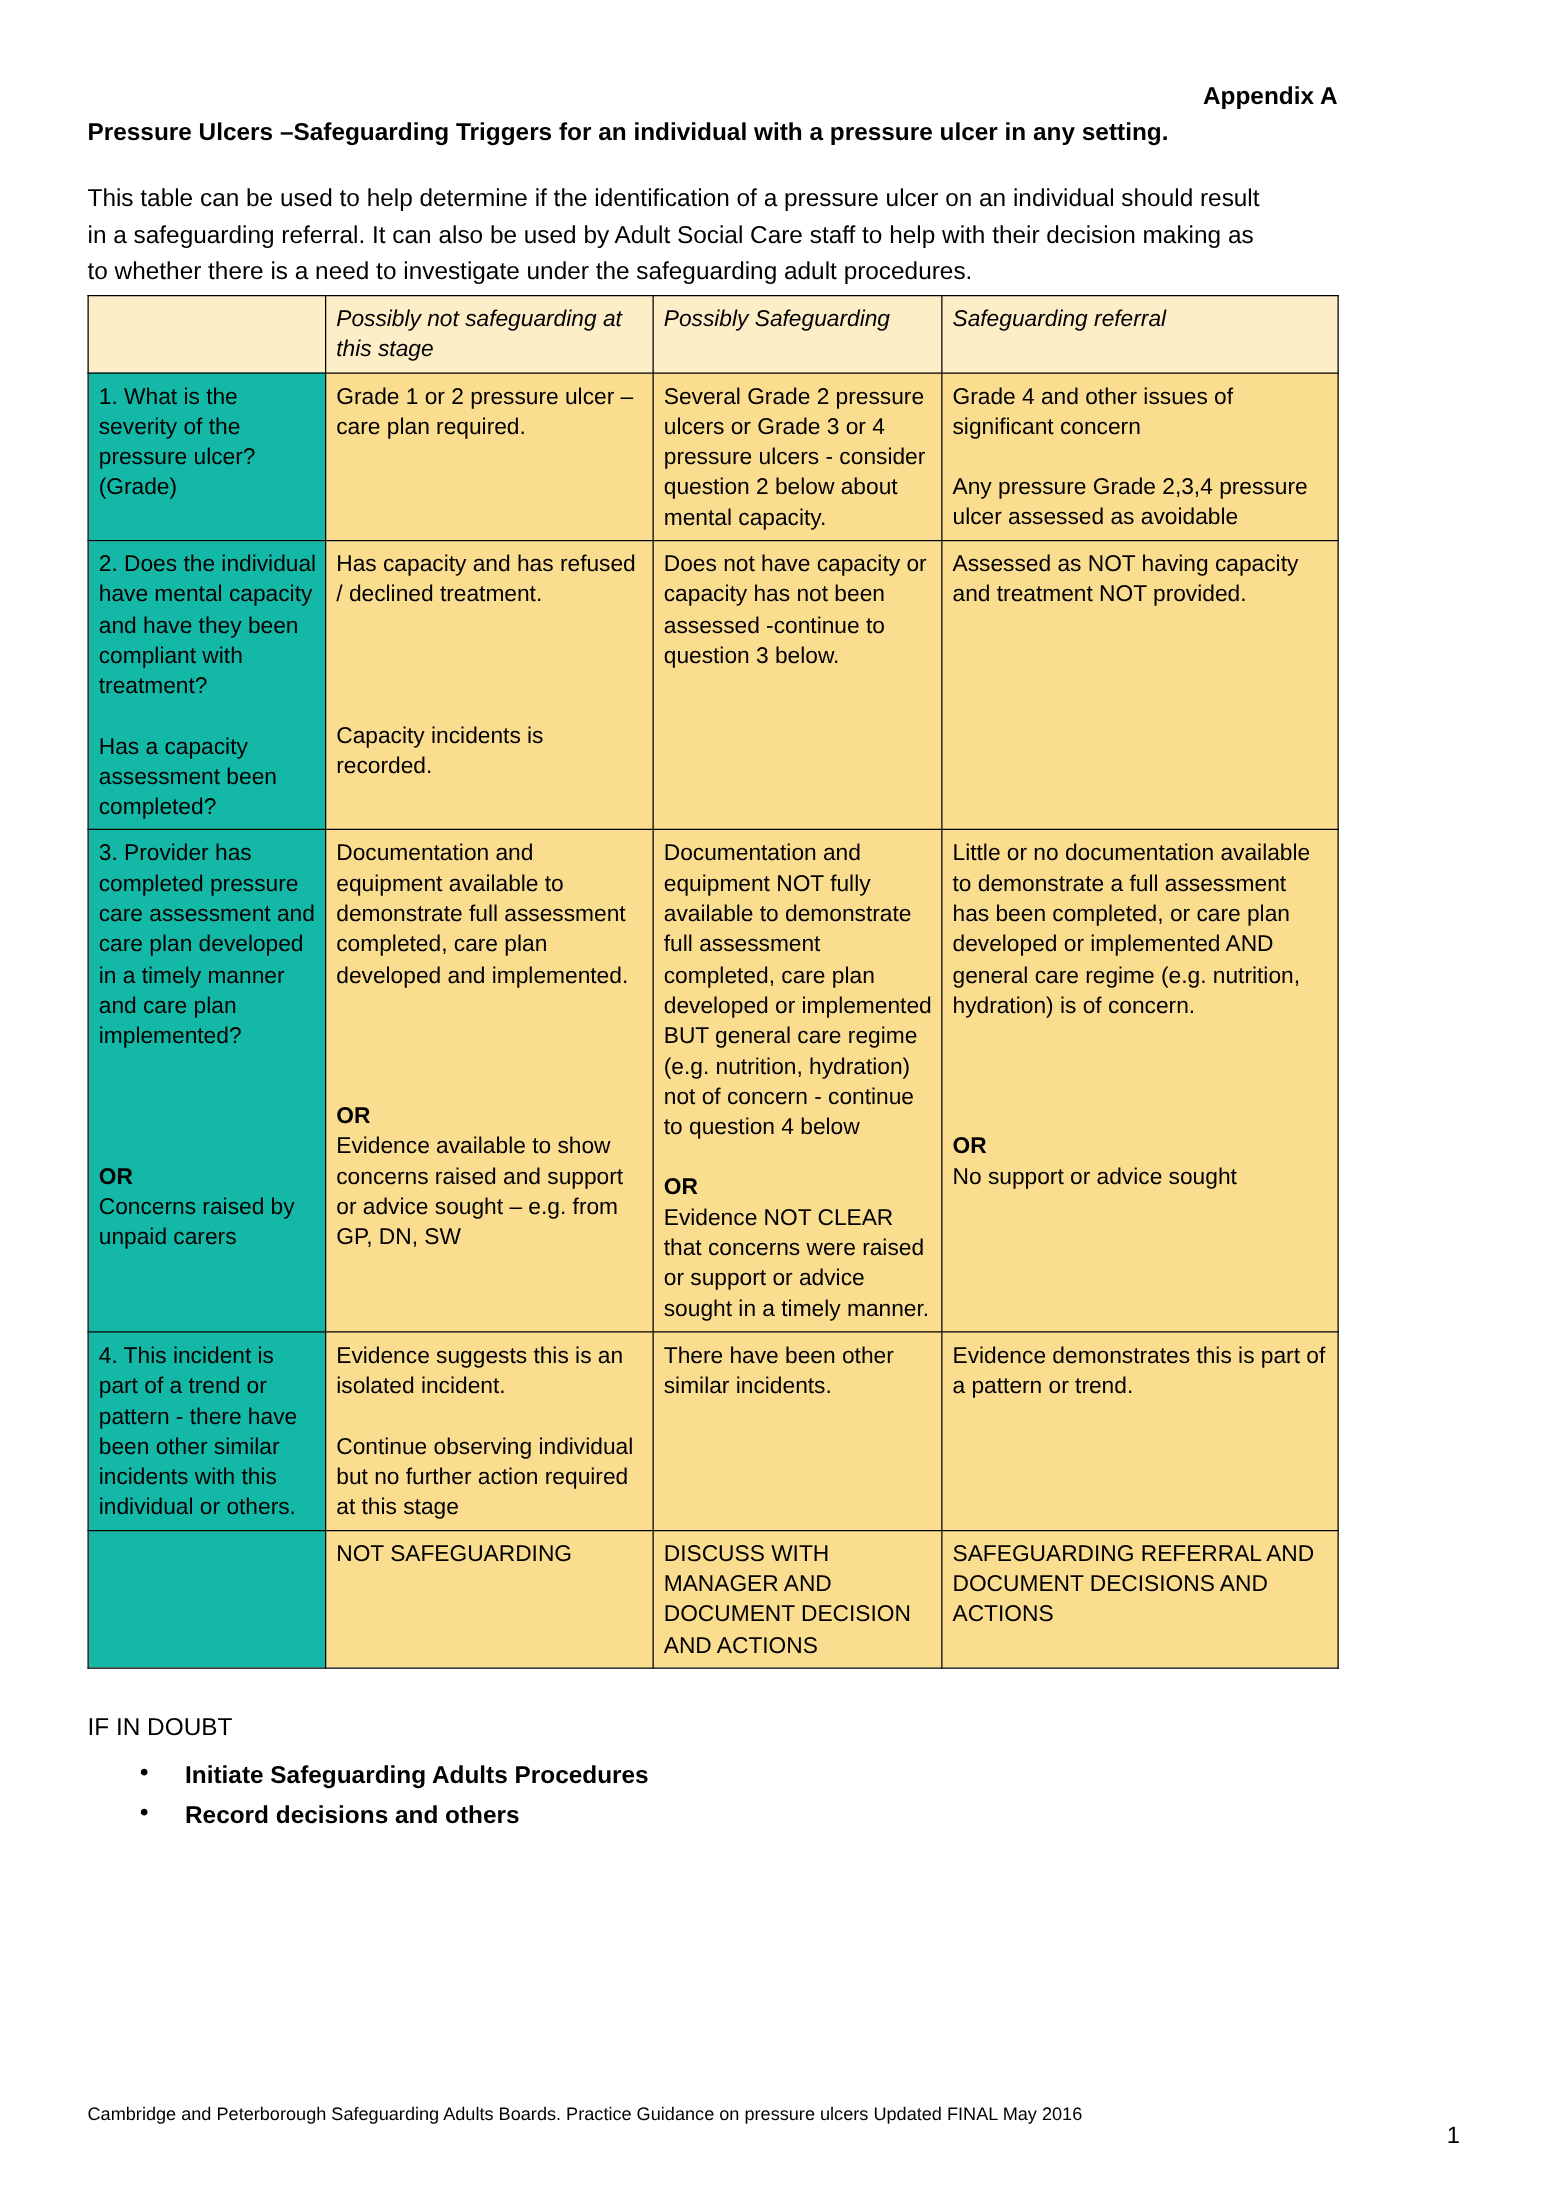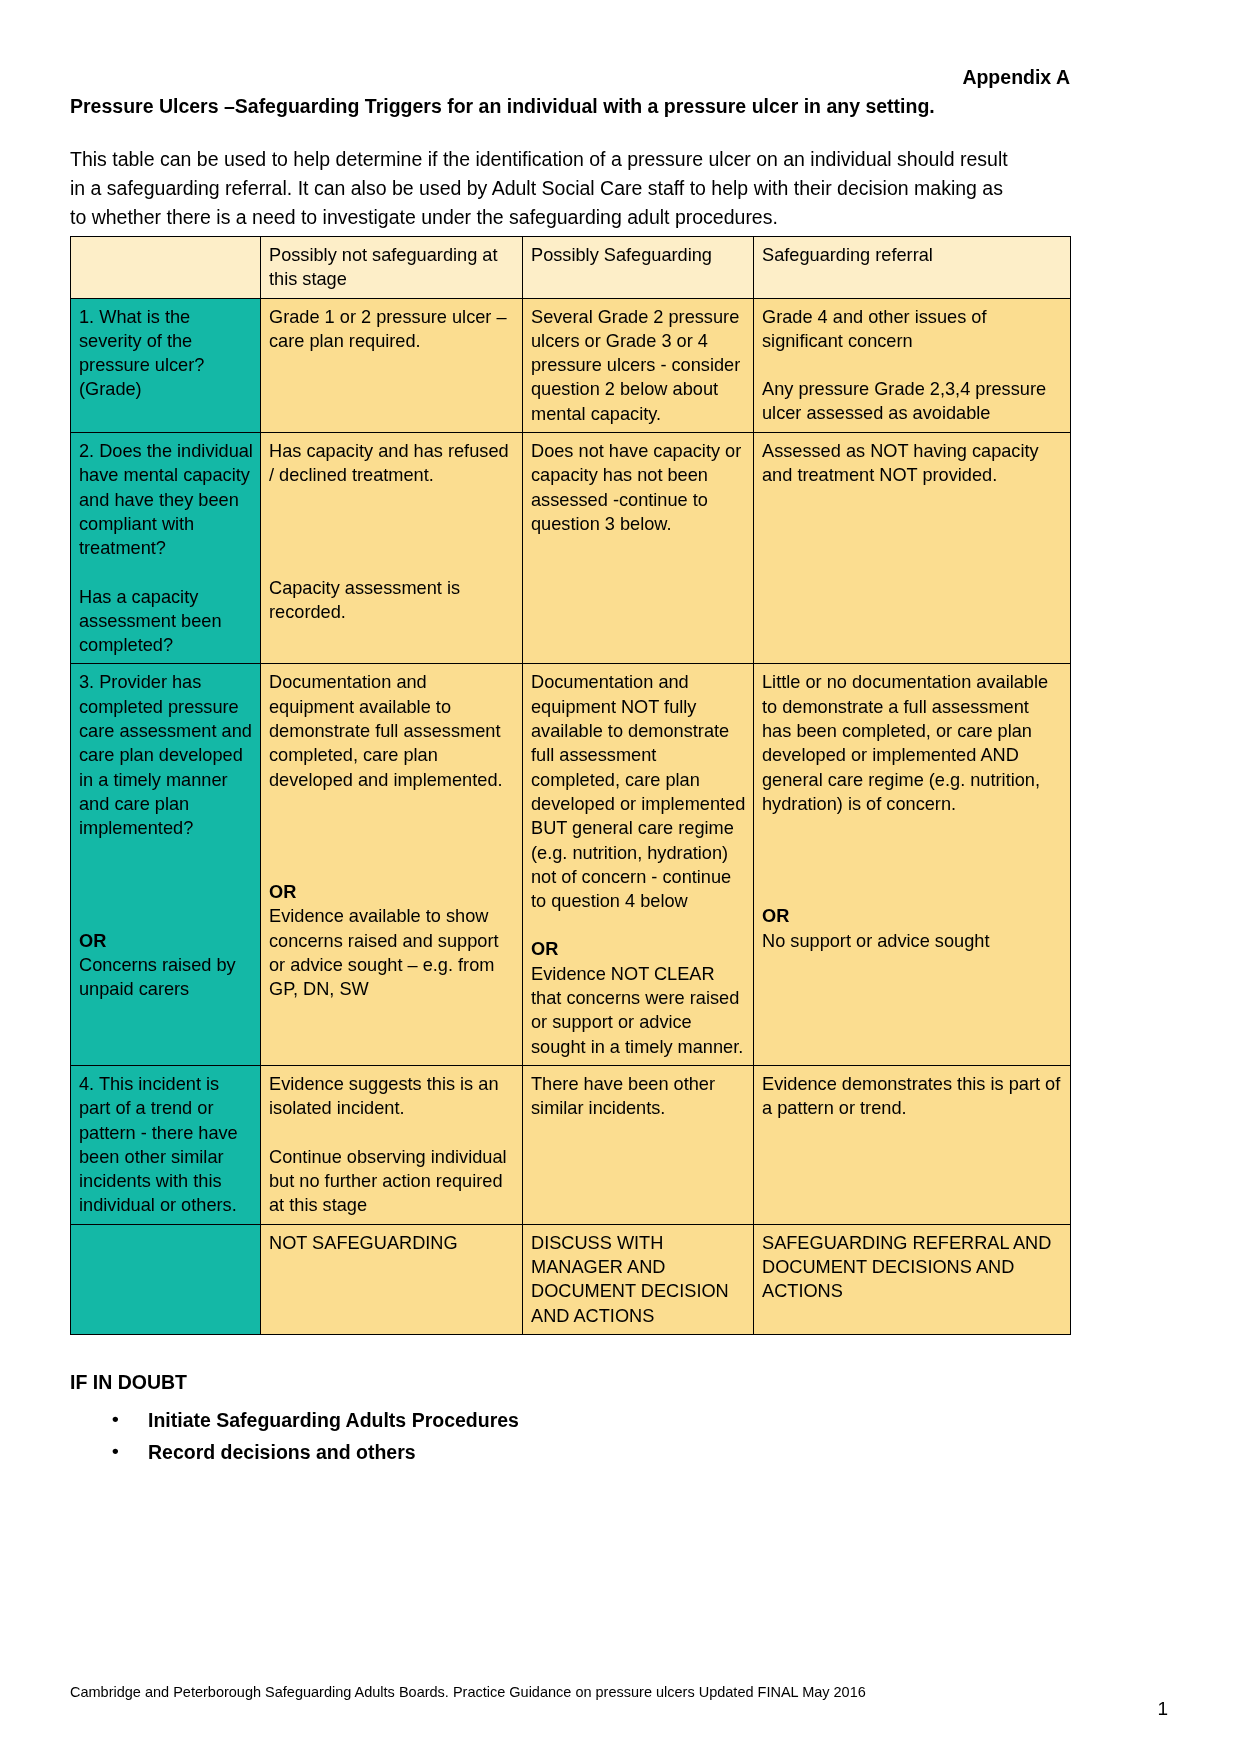--- a/index.html
+++ b/index.html
@@ -66,38 +66,39 @@
   col.c4 { width: 317px; }
 
   .hdr {
     background: #fdeec8;
     font-weight: bold;
     text-align: center;
     font-size: 18.4px;
     line-height: 25px;
     padding-top: 7px;
     padding-bottom: 9px;
+    font-style: italic;
   }
   .hdr.blank { background: #fdeec8; }
 
   .qcell  { background: #14b8a6; }
   .vcell  { background: #fbdd90; }
   .pad-b-2 { padding-bottom: 55px; }
 
   .gap-md { display:block; height: 24px; }
   .gap-xl { display:block; height: 88px; }
 
   .or { font-weight: bold; }
 
   .summary { font-weight: bold; line-height: 25px; }
   .summary.center { }
 
   
   .if-in-doubt {
-    font-weight: bold;
+    font-weight: normal;
     font-size: 19.5px;
     margin-top: 36px;
   }
   ul.doubt-list {
     margin: 10px 0 0 0;
     padding-left: 42px;
     list-style: none;
   }
   ul.doubt-list li {
     font-weight: bold;
@@ -170,21 +171,21 @@
 
       <tr>
         <td class="qcell">
           <span>2. Does the individual have mental capacity and have they been compliant with treatment?</span>
           <span class="gap-md"></span>
           <span>Has a capacity assessment been completed?</span>
         </td>
         <td class="vcell">
           <span>Has capacity and has refused / declined treatment.</span>
           <span class="gap-xl"></span>
-          <span>Capacity assessment is recorded.</span>
+          <span>Capacity incidents is recorded.</span>
         </td>
         <td class="vcell pad-b-2">Does not have capacity or capacity has not been assessed -continue to question 3 below.</td>
         <td class="vcell pad-b-2">Assessed as NOT having capacity and treatment NOT provided.</td>
       </tr>
 
       <tr>
         <td class="qcell">
           <span>3. Provider has completed pressure care assessment and care plan developed in a timely manner and care plan implemented?</span>
           <span class="gap-xl"></span>
           <span class="or">OR</span><br>

